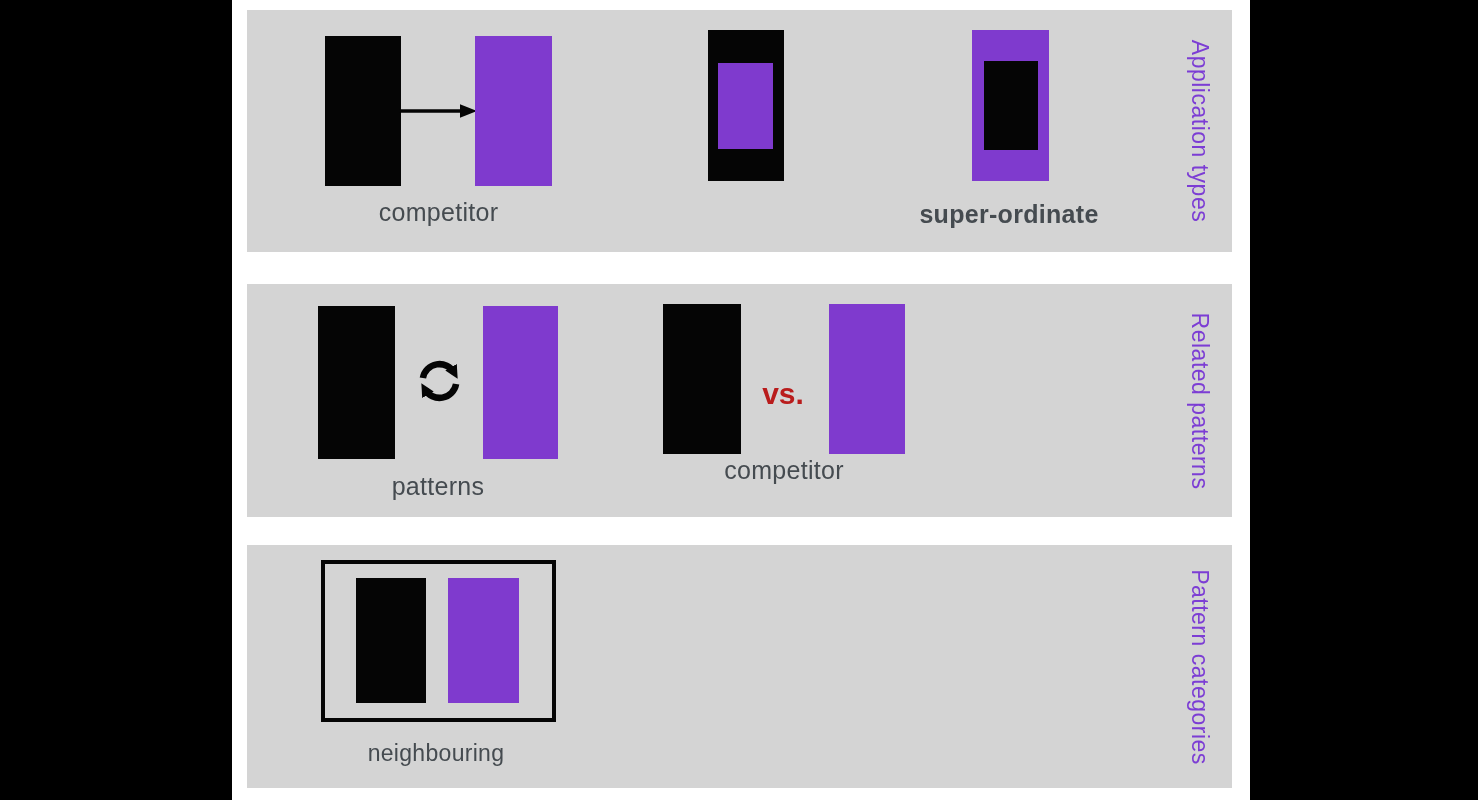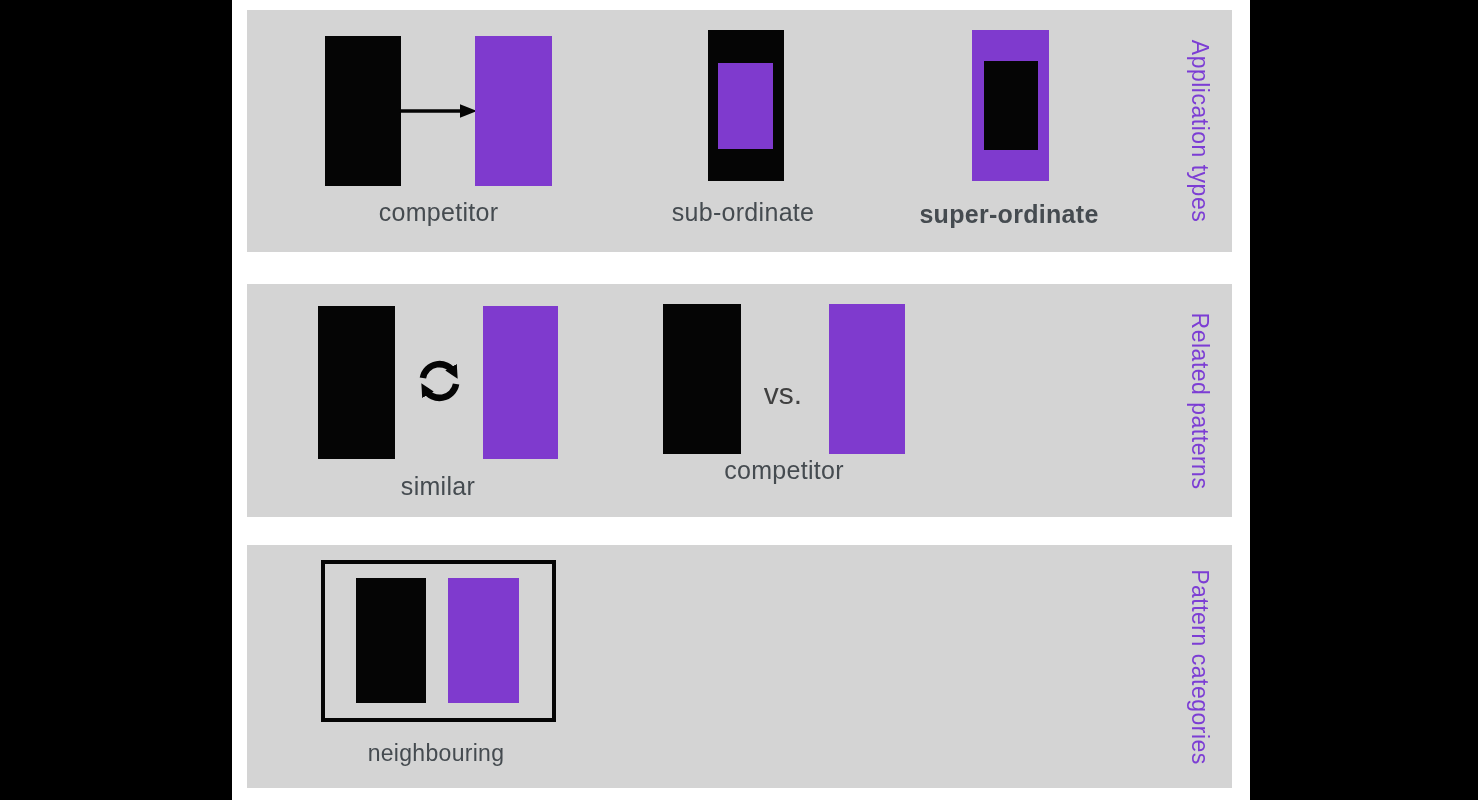--- a/index.html
+++ b/index.html
@@ -49,22 +49,22 @@
     transform:translateY(-50%);
     writing-mode:vertical-rl;
     font-size:23px;
     letter-spacing:0.5px;
     color:var(--side-label-purple);
     white-space:nowrap;
   }
   .vs-label{
     position:absolute;
     font-size:30px;
-    font-weight:400;
-    color:#404040;
+    font-weight:700;
+    color:#b91c1c;
     text-align:center;
   }
   
   .p1-black{left:78px;top:26px;width:76px;height:150px;}
   .p1-arrow{position:absolute;left:152px;top:91px;width:80px;height:20px;color:var(--ink-black);}
   .p1-purple{left:228px;top:26px;width:77px;height:150px;}
   .p1-cap-seq{left:78px;top:188px;width:227px;}
   .p1-sub-outer{left:461px;top:20px;width:76px;height:151px;}
   .p1-sub-inner{left:471px;top:53px;width:55px;height:86px;}
   .p1-cap-sub{left:396px;top:188px;width:200px;}
@@ -100,42 +100,41 @@
     <div class="rect black p1-black"></div>
     <svg class="p1-arrow" viewBox="0 0 80 20" aria-hidden="true">
       <line x1="0" y1="10" x2="64" y2="10" stroke="currentColor" stroke-width="3.4"></line>
       <polygon points="61,3.2 78,10 61,16.8" fill="currentColor"></polygon>
     </svg>
     <div class="rect purple p1-purple"></div>
     <div class="caption p1-cap-seq">competitor</div>
 
     <div class="rect black p1-sub-outer"></div>
     <div class="rect purple p1-sub-inner"></div>
-    <div class="caption p1-cap-sub">sub-ordinate</div>
 
     <div class="rect purple p1-super-outer"></div>
     <div class="rect black p1-super-inner"></div>
     <div class="caption p1-cap-super">super-ordinate</div>
 
     <div class="side-label">Application types</div>
   </section>
 
   <section class="panel panel-2">
     <div class="rect black p2-black-a"></div>
     <svg class="p2-sync" viewBox="0 0 48 44" aria-hidden="true">
       <defs>
         <marker id="ah" viewBox="0 0 13 13" refX="6" refY="6.5" markerWidth="13" markerHeight="13" markerUnits="userSpaceOnUse" orient="auto">
           <path d="M0 0 L13 6.5 L0 13 z" fill="currentColor"></path>
         </marker>
       </defs>
       <path d="M7.75 19.1 A16.5 16.5 0 0 1 38.3 13.75" fill="none" stroke="currentColor" stroke-width="6.4" marker-end="url(#ah)"></path>
       <path d="M40.25 24.9 A16.5 16.5 0 0 1 9.7 30.25" fill="none" stroke="currentColor" stroke-width="6.4" marker-end="url(#ah)"></path>
     </svg>
     <div class="rect purple p2-purple-a"></div>
-    <div class="caption p2-cap-similar">similar</div>
+    <div class="caption p2-cap-similar">patterns</div>
 
     <div class="rect black p2-black-b"></div>
     <div class="vs-label p2-vs">vs.</div>
     <div class="rect purple p2-purple-b"></div>
     <div class="caption p2-cap-competitor">competitor</div>
 
     <div class="side-label">Related patterns</div>
   </section>
 
   <section class="panel panel-3">

